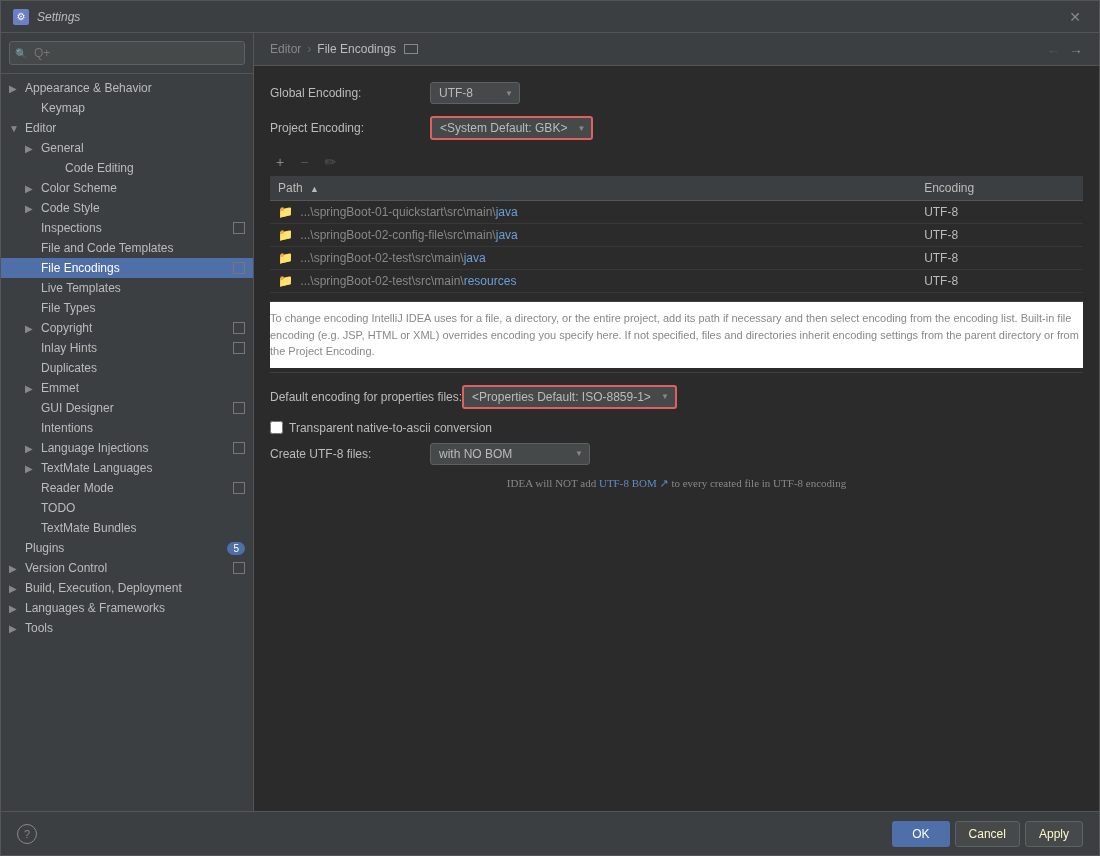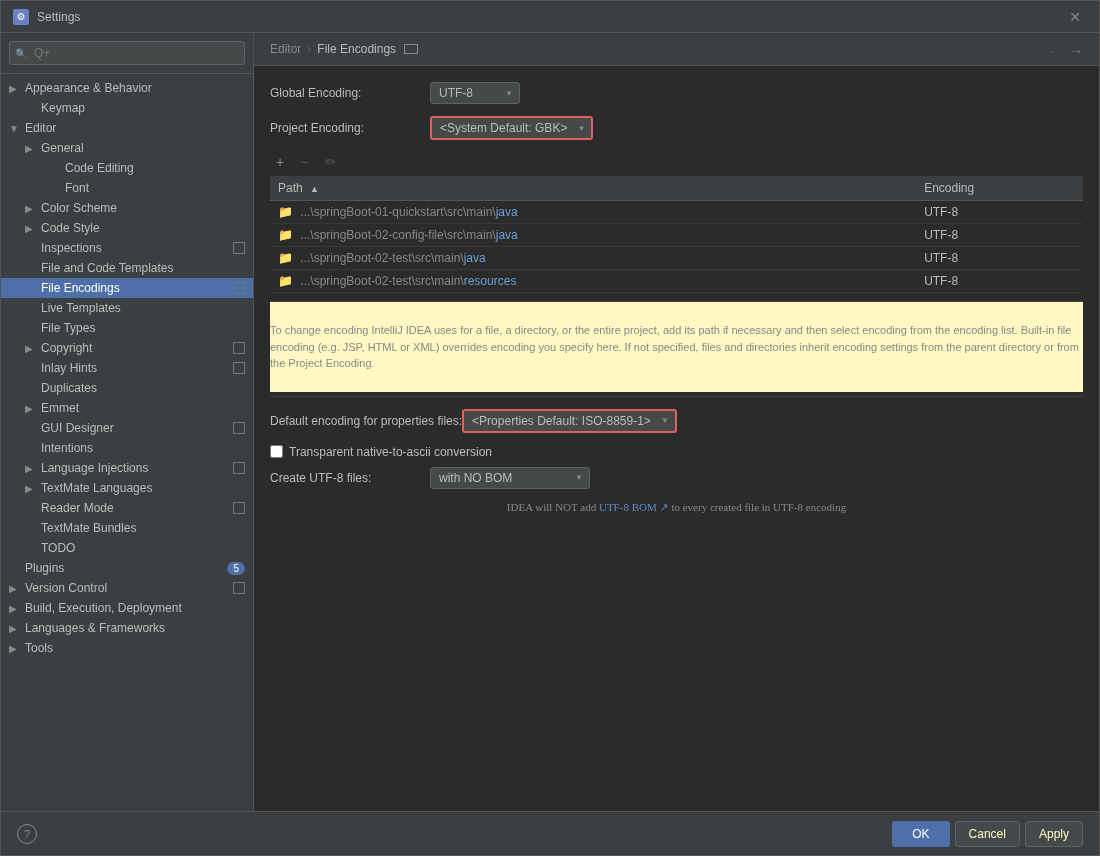--- a/index.html
+++ b/index.html
@@ -42,20 +42,21 @@
       align-items: center;
       justify-content: center;
       font-size: 10px;
       color: white;
     }
 
     .titlebar-title {
       flex: 1;
       font-size: 12px;
       color: #bbbbbb;
+      font-style: italic;
     }
 
     .titlebar-close {
       font-size: 14px;
       color: #888;
       cursor: pointer;
       padding: 2px 6px;
     }
 
     .content {
@@ -311,25 +312,25 @@
 
     .folder-icon {
       color: #c8a15a;
       margin-right: 4px;
     }
 
     .path-text .path-prefix { color: #888; }
     .path-text .path-bold { color: #6b9fd4; }
 
     .info-box {
-      background: #fef9c3;
+      background: #ffffff;
       color: #888;
       font-size: 11px;
       line-height: 1.5;
-      padding: 20px 0;
+      padding: 8px 0;
       margin-top: 8px;
       border-top: 1px solid #404040;
     }
 
     .bottom-section {
       border-top: 1px solid #404040;
       padding-top: 12px;
       margin-top: 4px;
     }
 
@@ -446,24 +447,20 @@
         <div class="nav-item">
           <span class="indent1 arrow">▶</span>
           <span class="item-label">General</span>
         </div>
 
         <div class="nav-item">
           <span class="arrow">&nbsp;</span>
           <span class="indent2 item-label">Code Editing</span>
         </div>
 
-        <div class="nav-item">
-          <span class="arrow">&nbsp;</span>
-          <span class="indent2 item-label">Font</span>
-        </div>
 
         <div class="nav-item">
           <span class="indent1 arrow">▶</span>
           <span class="item-label">Color Scheme</span>
         </div>
 
         <div class="nav-item">
           <span class="indent1 arrow">▶</span>
           <span class="item-label">Code Style</span>
         </div>
@@ -540,26 +537,26 @@
         </div>
 
         <div class="nav-item">
           <span class="arrow">&nbsp;</span>
           <span class="indent1 item-label">Reader Mode</span>
           <span class="icon-square"></span>
         </div>
 
         <div class="nav-item">
           <span class="arrow">&nbsp;</span>
+          <span class="indent1 item-label">TODO</span>
+        </div>
+
+        <div class="nav-item">
+          <span class="arrow">&nbsp;</span>
           <span class="indent1 item-label">TextMate Bundles</span>
-        </div>
-
-        <div class="nav-item">
-          <span class="arrow">&nbsp;</span>
-          <span class="indent1 item-label">TODO</span>
         </div>
 
         <div class="nav-item">
           <span class="arrow">&nbsp;</span>
           <span class="item-label">Plugins</span>
           <span class="badge">5</span>
         </div>
 
         <div class="nav-item">
           <span class="arrow">▶</span>

